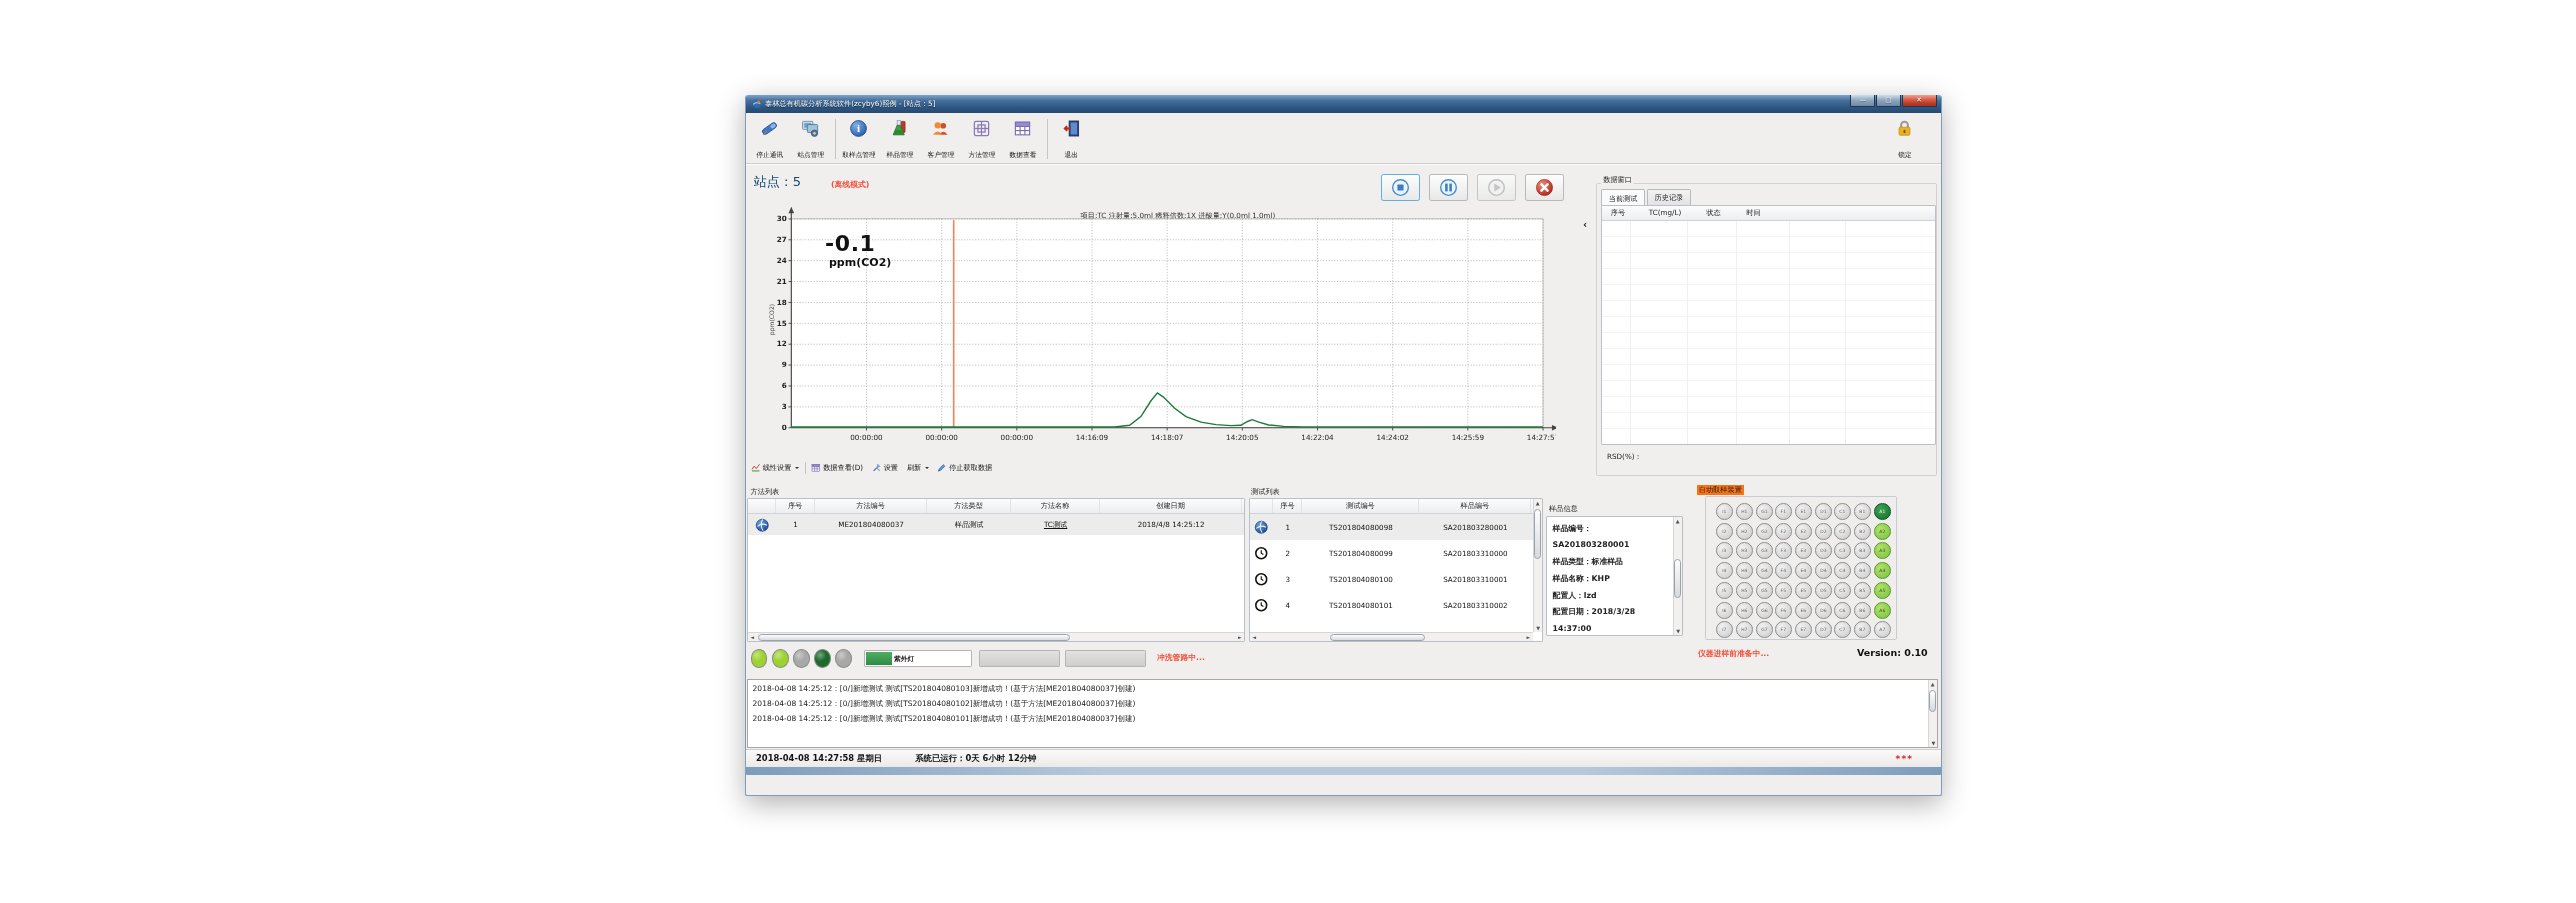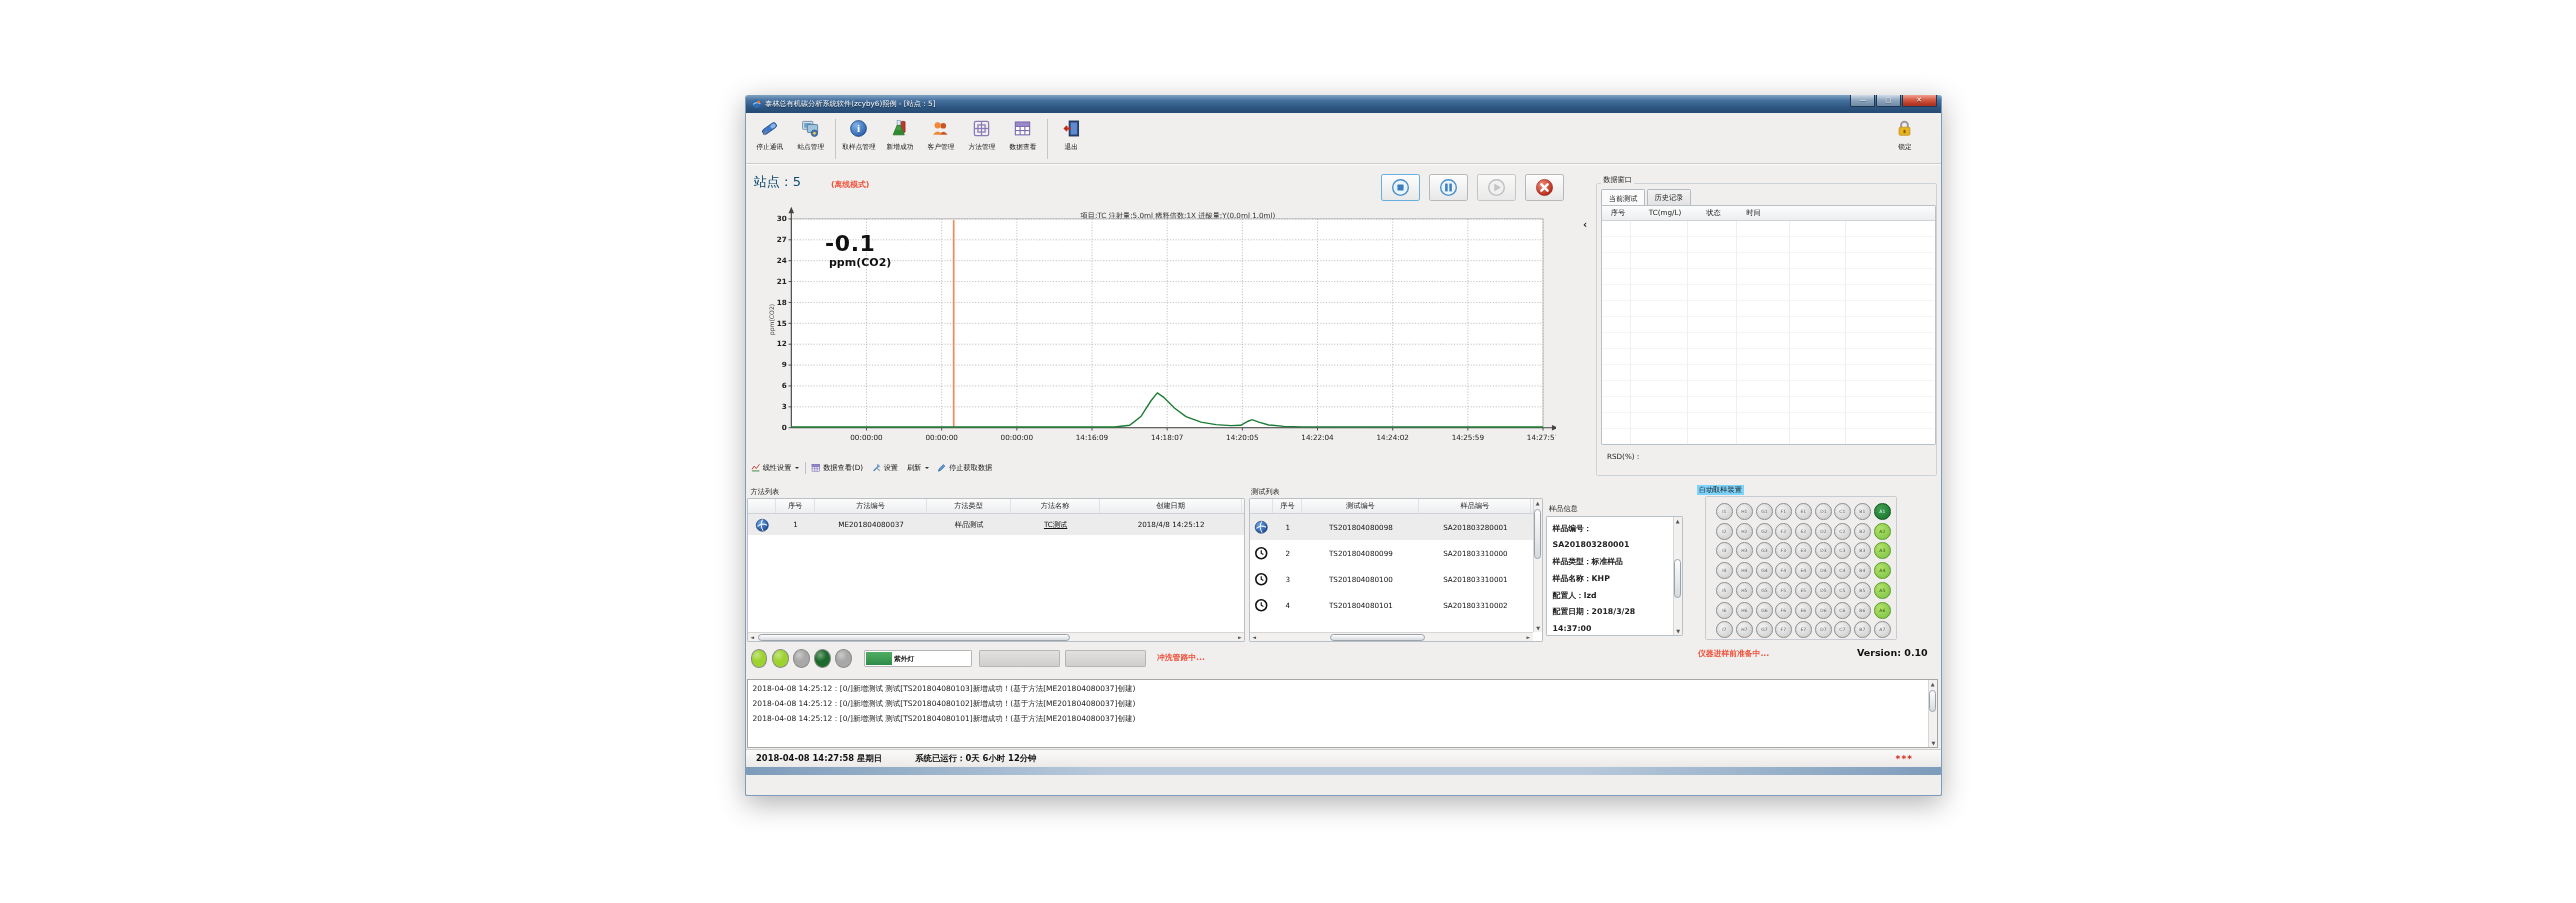--- a/index.html
+++ b/index.html
@@ -40,21 +40,21 @@
   .menu-item { font-size: 7.8px; color: #111; padding: 2.8px 6.1px; cursor: pointer; border-radius: 1.1px; }
   .mdi-ctrls { position: absolute; right: 6.7px; top: 2.2px; font-size: 7.2px; color: #333; letter-spacing: 4.5px; }
   
   .toolbar {
     height: 51px; background: #f0efee; border-bottom: 0.6px solid #cfcdca;
     display: flex; align-items: flex-start; padding: 3.3px 3.3px 0 3.3px; position: relative;
   }
   .tb-btn { display: flex; flex-direction: column; align-items: center; width: 41px; padding: 2.8px 1.1px 2.2px; border-radius: 1.7px; cursor: pointer; }
   .tb-btn .tb-ico { width: 19px; height: 19px; }
   .tb-btn .tb-ico svg { width: 100%; height: 100%; }
-  .tb-label { font-size: 6.7px; color: #111; margin-top: 5px; white-space: nowrap; }
+  .tb-label { font-size: 6.7px; color: #111; margin-top: 13px; white-space: nowrap; }
   .tb-sep { width: 0.6px; height: 40px; background: #c8c6c3; margin: 2.2px 3.3px 0; }
   .tb-lock { position: absolute; right: 15.6px; top: 3.3px; }
   
   .content { position: relative; height: 603px; background: #f0efee; border-top: 0.6px solid #fbfbfb; overflow: hidden; }
   .abs { position: absolute; }
   .station-name { font-size: 13px; font-weight: normal; color: #0c4a6e; text-align: center; }
   .offline { font-size: 7.8px; color: #f0503a; font-weight: bold; }
   
   .tr-btn {
     width: 39px; height: 27px; border: 0.6px solid #b8b8b8; border-radius: 2.2px;
@@ -176,21 +176,21 @@
             </svg></span>
           <span class="tb-label">取样点管理</span>
         </div>
         <div class="tb-btn">
           <span class="tb-ico"><svg viewBox="0 0 24 24">
               <rect x="14" y="3" width="5" height="14" rx="1" fill="#c03a2b" stroke="#8e2a1f"></rect>
               <rect x="9" y="2" width="4" height="7" fill="#dcebf6" stroke="#8aa4b8"></rect>
               <path d="M9 8 L4 20 L18 20 L13 8 Z" fill="#3f9e3f" stroke="#2a6e2a"></path>
               <path d="M6.5 14 L15.5 14 L18 20 L4 20 Z" fill="#2f8a2f"></path>
             </svg></span>
-          <span class="tb-label">新增成功</span>
+          <span class="tb-label">样品管理</span>
         </div>
         <div class="tb-btn">
           <span class="tb-ico"><svg viewBox="0 0 24 24">
               <circle cx="15.5" cy="8.5" r="3.6" fill="#c8552a"></circle>
               <path d="M10.5 20 q5 -7.5 10.5 0 Z" fill="#c8552a"></path>
               <circle cx="8.5" cy="8" r="4" fill="#ef8a3a"></circle>
               <path d="M2.5 20 q6 -8.5 12 0 Z" fill="#ef8a3a"></path>
             </svg></span>
           <span class="tb-label">客户管理</span>
         </div>
@@ -554,21 +554,21 @@
           <div class="si-line">配置日期：2018/3/28</div>
           <div class="si-line">14:37:00</div>
         </div>
       <div class="vscroll">
         <div class="sarrow">▲</div>
         <div class="sthumb" style="width:7.2px; height:39px; margin:33px auto 0;"></div>
         <div class="sarrow" style="position:absolute; bottom:0; left:0.6px;">▼</div>
       </div>
     </div>
 
-    <div class="abs grp-label" style="left:951px; top:320px; background:#7dd3fc; padding:0 1.7px;">自动取样装置</div>
+    <div class="abs grp-label" style="left:951px; top:320px; background:#f97316; padding:0 1.7px;">自动取样装置</div>
     <div class="abs" id="sampler-box" style="left:959px; top:331px; width:192px; height:144px; border:0.6px solid #c6ccd2; border-radius:1.7px; background:#efeeed;">
         <div class="well" style="left: 10px; top: 6.1px;">I1</div>
         <div class="well" style="left: 30px; top: 6.1px;">H1</div>
         <div class="well" style="left: 50px; top: 6.1px;">G1</div>
         <div class="well" style="left: 69px; top: 6.1px;">F1</div>
         <div class="well" style="left: 89px; top: 6.1px;">E1</div>
         <div class="well" style="left: 109px; top: 6.1px;">D1</div>
         <div class="well" style="left: 128px; top: 6.1px;">C1</div>
         <div class="well" style="left: 148px; top: 6.1px;">B1</div>
         <div class="well dgreen" style="left: 168px; top: 6.1px;">A1</div>

